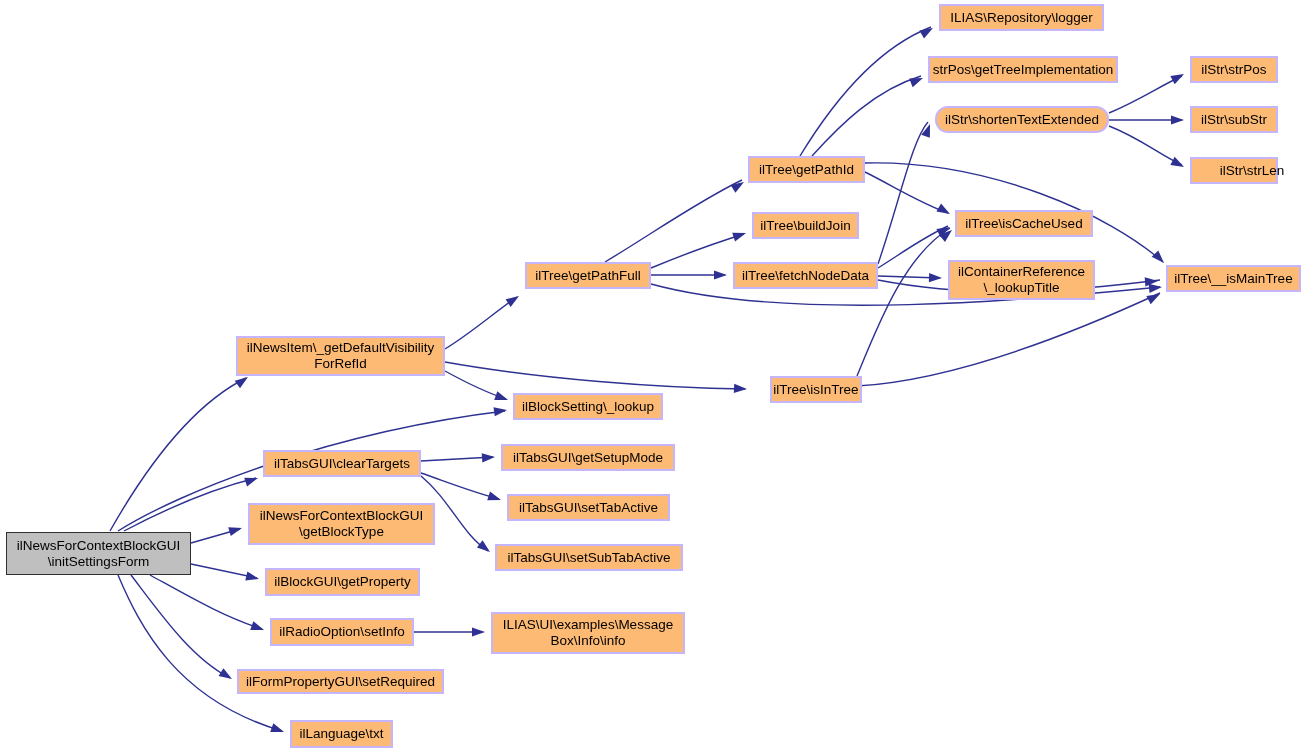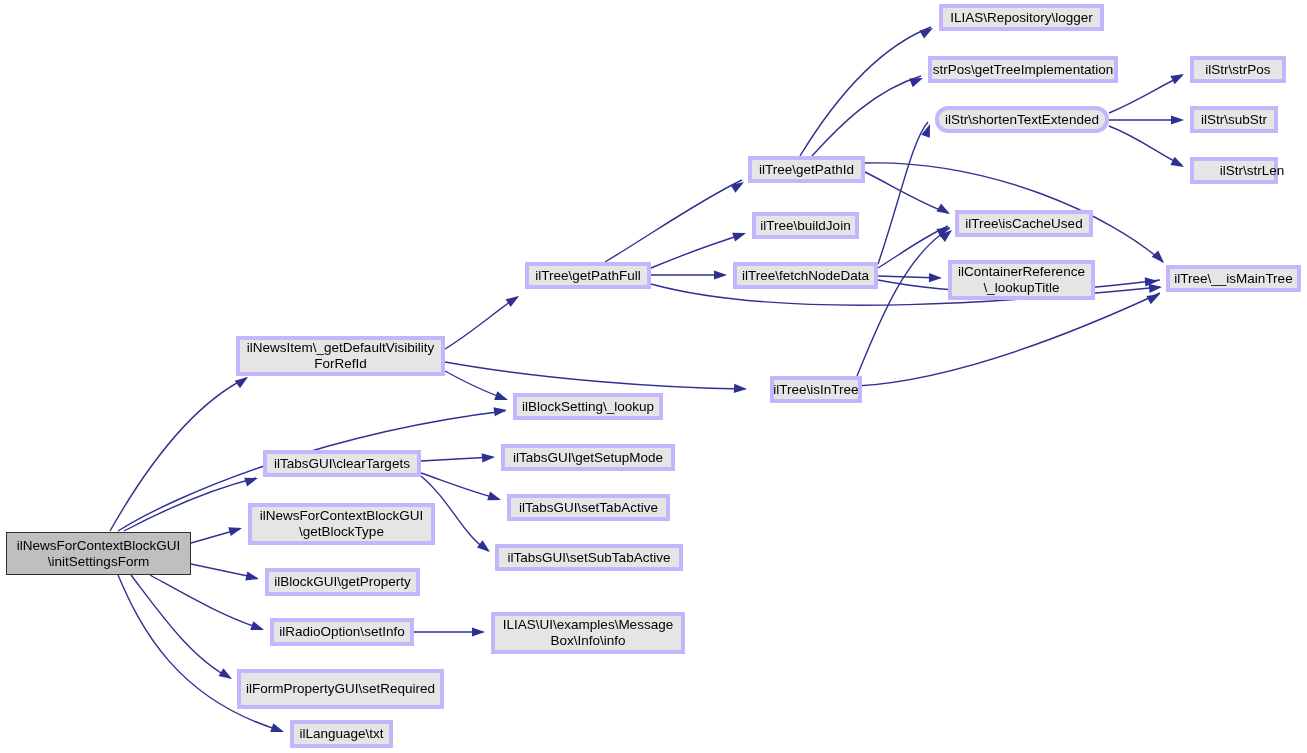--- a/index.html
+++ b/index.html
@@ -1,19 +1,19 @@
 <!DOCTYPE html>
 <html><head>
 <meta charset="utf-8">
 <style>
   html,body{margin:0;padding:0;background:#ffffff;}
   body{font-family:"Liberation Sans",sans-serif;}
   #canvas{position:relative;width:1307px;height:753px;background:#ffffff;overflow:hidden;}
   svg#edges{position:absolute;left:0;top:0;width:1307px;height:753px;}
-  .node{position:absolute;box-sizing:border-box;border:4px solid #c4b5fd;background:#e5e5e5;
+  .node{position:absolute;box-sizing:border-box;border:2px solid #c4b5fd;background:#fdba74;
         display:flex;align-items:center;justify-content:center;text-align:center;
         font-family:"Liberation Sans",sans-serif;font-size:13.5px;color:#000000;line-height:1.18;
         padding:0 4px;}
   .node.hl{background:#bfbfbf;border:1px solid #303030;}
   .node span{display:block;white-space:pre-line;}
   .edge{fill:none;stroke:#2e3191;stroke-width:1.4;}
   .arrow{fill:#2e3191;stroke:none;}
 </style>
 </head>
 <body>
@@ -103,21 +103,21 @@
       <div class="node" style="left: 248px; top: 503px; width: 187px; height: 42px;">
         <span>ilNewsForContextBlockGUI
 \getBlockType</span>
       </div>
       <div class="node" style="left: 265px; top: 568px; width: 155px; height: 28px;">
         <span>ilBlockGUI\getProperty</span>
       </div>
       <div class="node" style="left: 270px; top: 618px; width: 144px; height: 28px;">
         <span>ilRadioOption\setInfo</span>
       </div>
-      <div class="node" style="left: 237px; top: 669px; width: 207px; height: 40px;">
+      <div class="node" style="left: 237px; top: 669px; width: 207px; height: 25px;">
         <span>ilFormPropertyGUI\setRequired</span>
       </div>
       <div class="node" style="left: 290px; top: 720px; width: 103px; height: 28px;">
         <span>ilLanguage\txt</span>
       </div>
       <div class="node" style="left: 501px; top: 444px; width: 174px; height: 27px;">
         <span>ilTabsGUI\getSetupMode</span>
       </div>
       <div class="node" style="left: 507px; top: 494px; width: 163px; height: 27px;">
         <span>ilTabsGUI\setTabActive</span>
@@ -153,21 +153,21 @@
       <div class="node" style="left: 935px; top: 106px; width: 174px; height: 27px; border-radius: 13px;">
         <span>ilStr\shortenTextExtended</span>
       </div>
       <div class="node" style="left: 955px; top: 210px; width: 138px; height: 27px;">
         <span>ilTree\isCacheUsed</span>
       </div>
       <div class="node" style="left: 948px; top: 260px; width: 147px; height: 40px;">
         <span>ilContainerReference
 \_lookupTitle</span>
       </div>
-      <div class="node" style="left: 1190px; top: 56px; width: 96px; height: 27px; justify-content: center;">
+      <div class="node" style="left: 1190px; top: 56px; width: 88px; height: 27px; justify-content: center;">
         <span>ilStr\strPos</span>
       </div>
       <div class="node" style="left: 1190px; top: 106px; width: 88px; height: 27px;">
         <span>ilStr\subStr</span>
       </div>
       <div class="node" style="left: 1190px; top: 157px; width: 88px; height: 27px; padding-left: 40px;">
         <span>ilStr\strLen</span>
       </div>
       <div class="node" style="left: 1166px; top: 265px; width: 135px; height: 27px;">
         <span>ilTree\__isMainTree</span>

